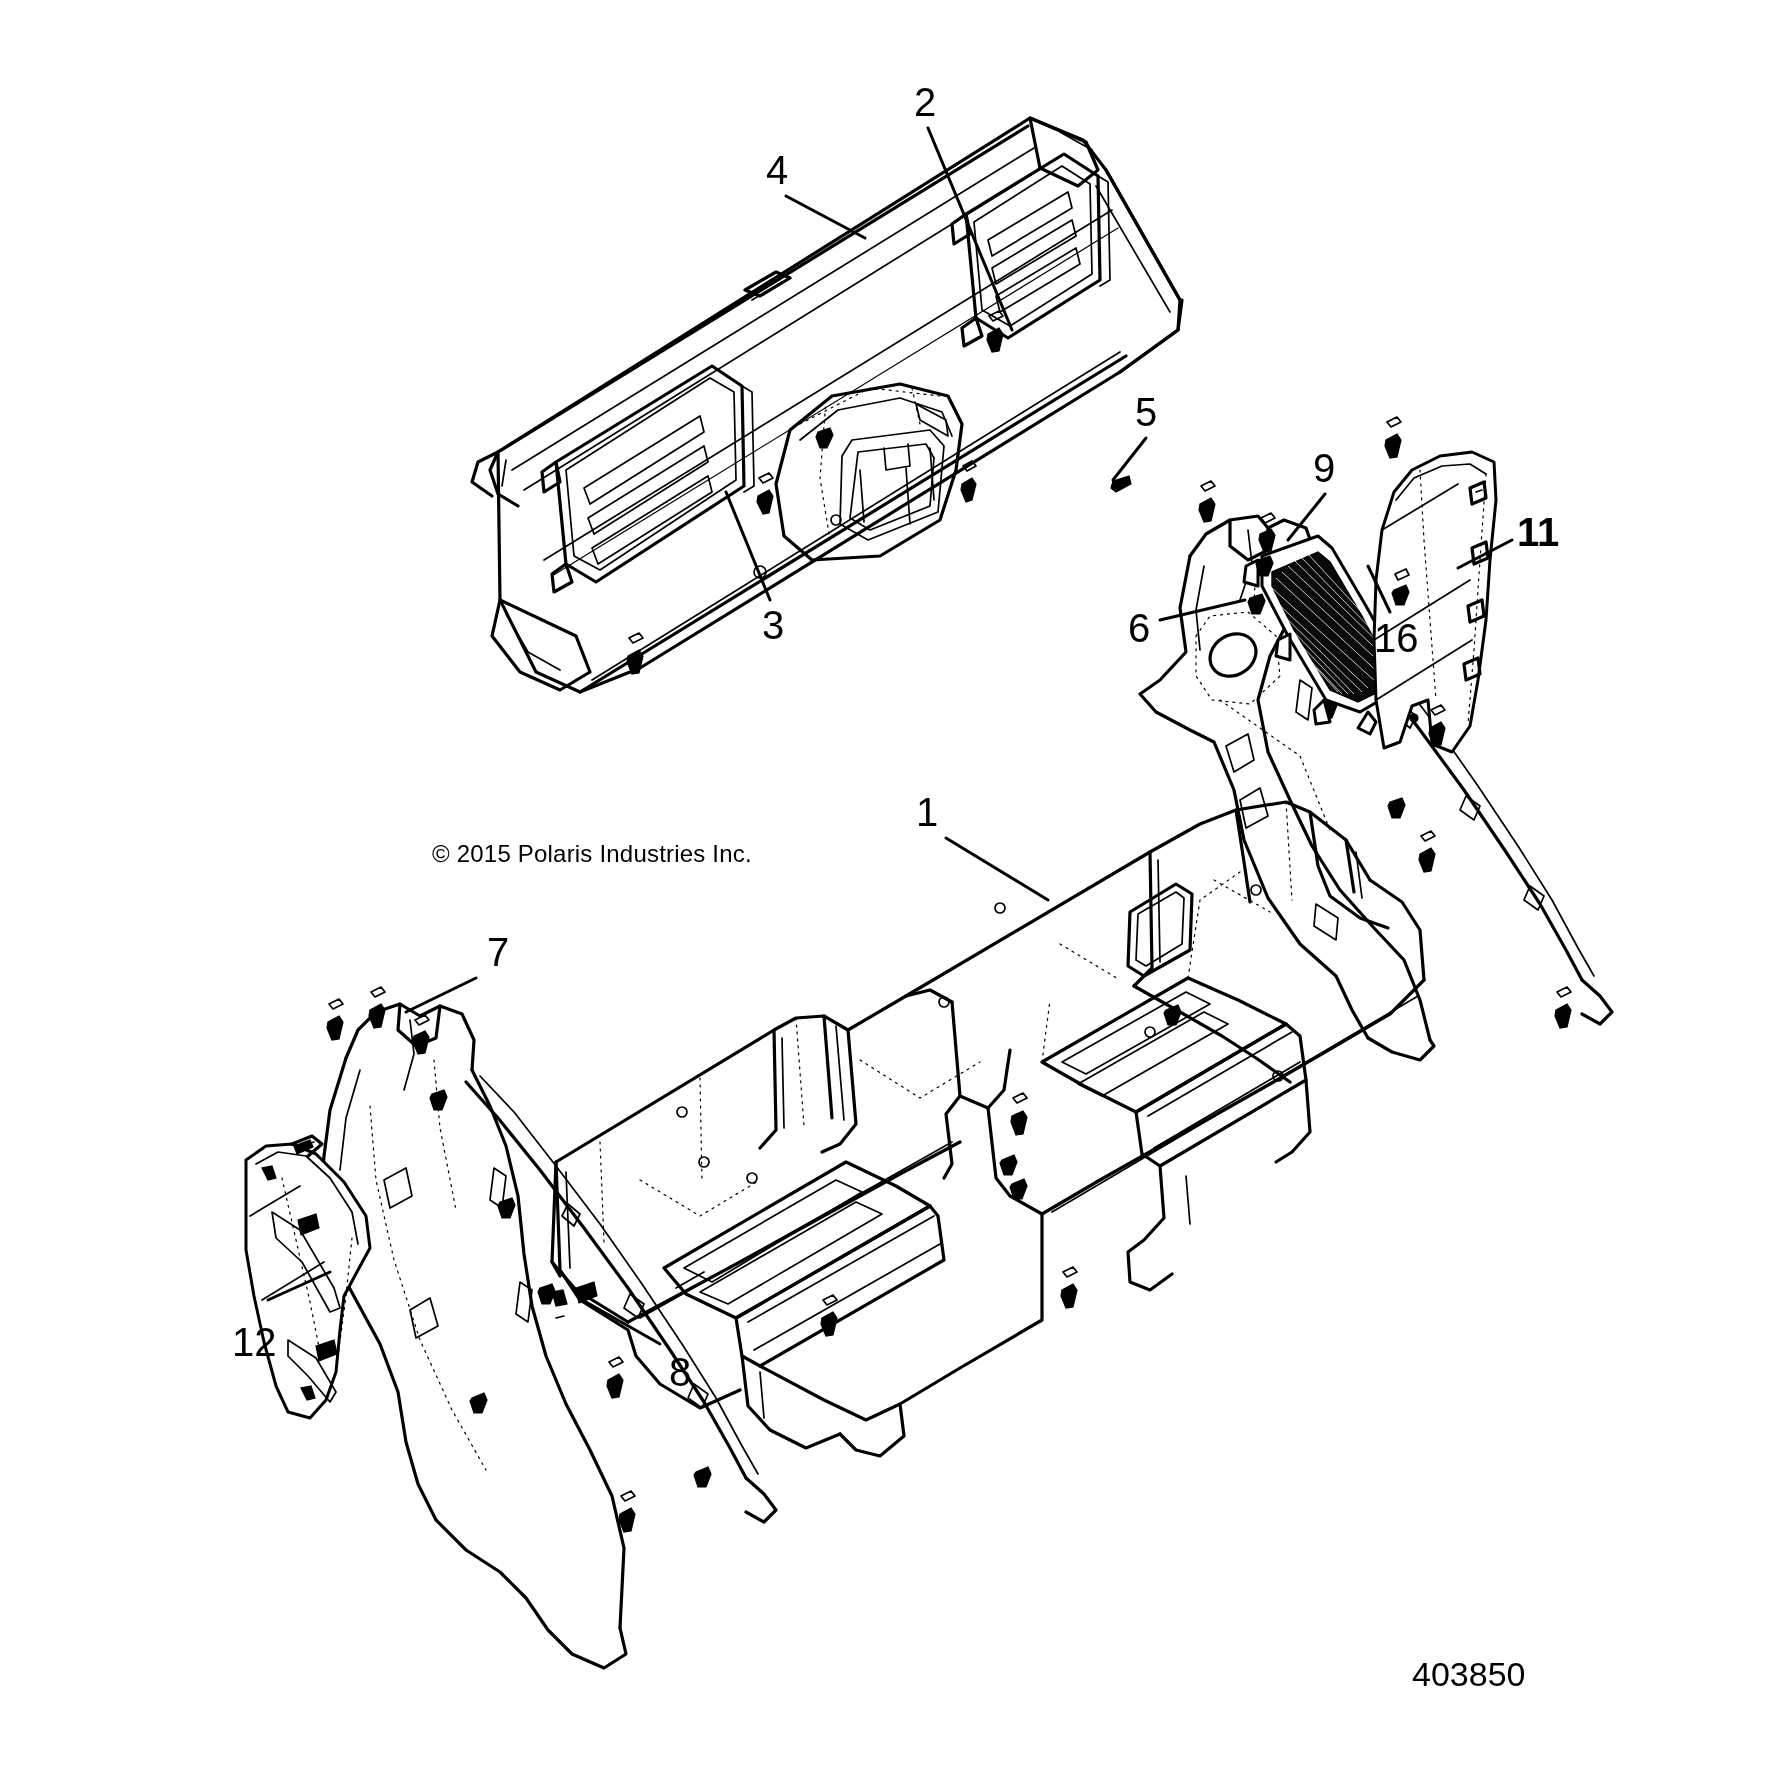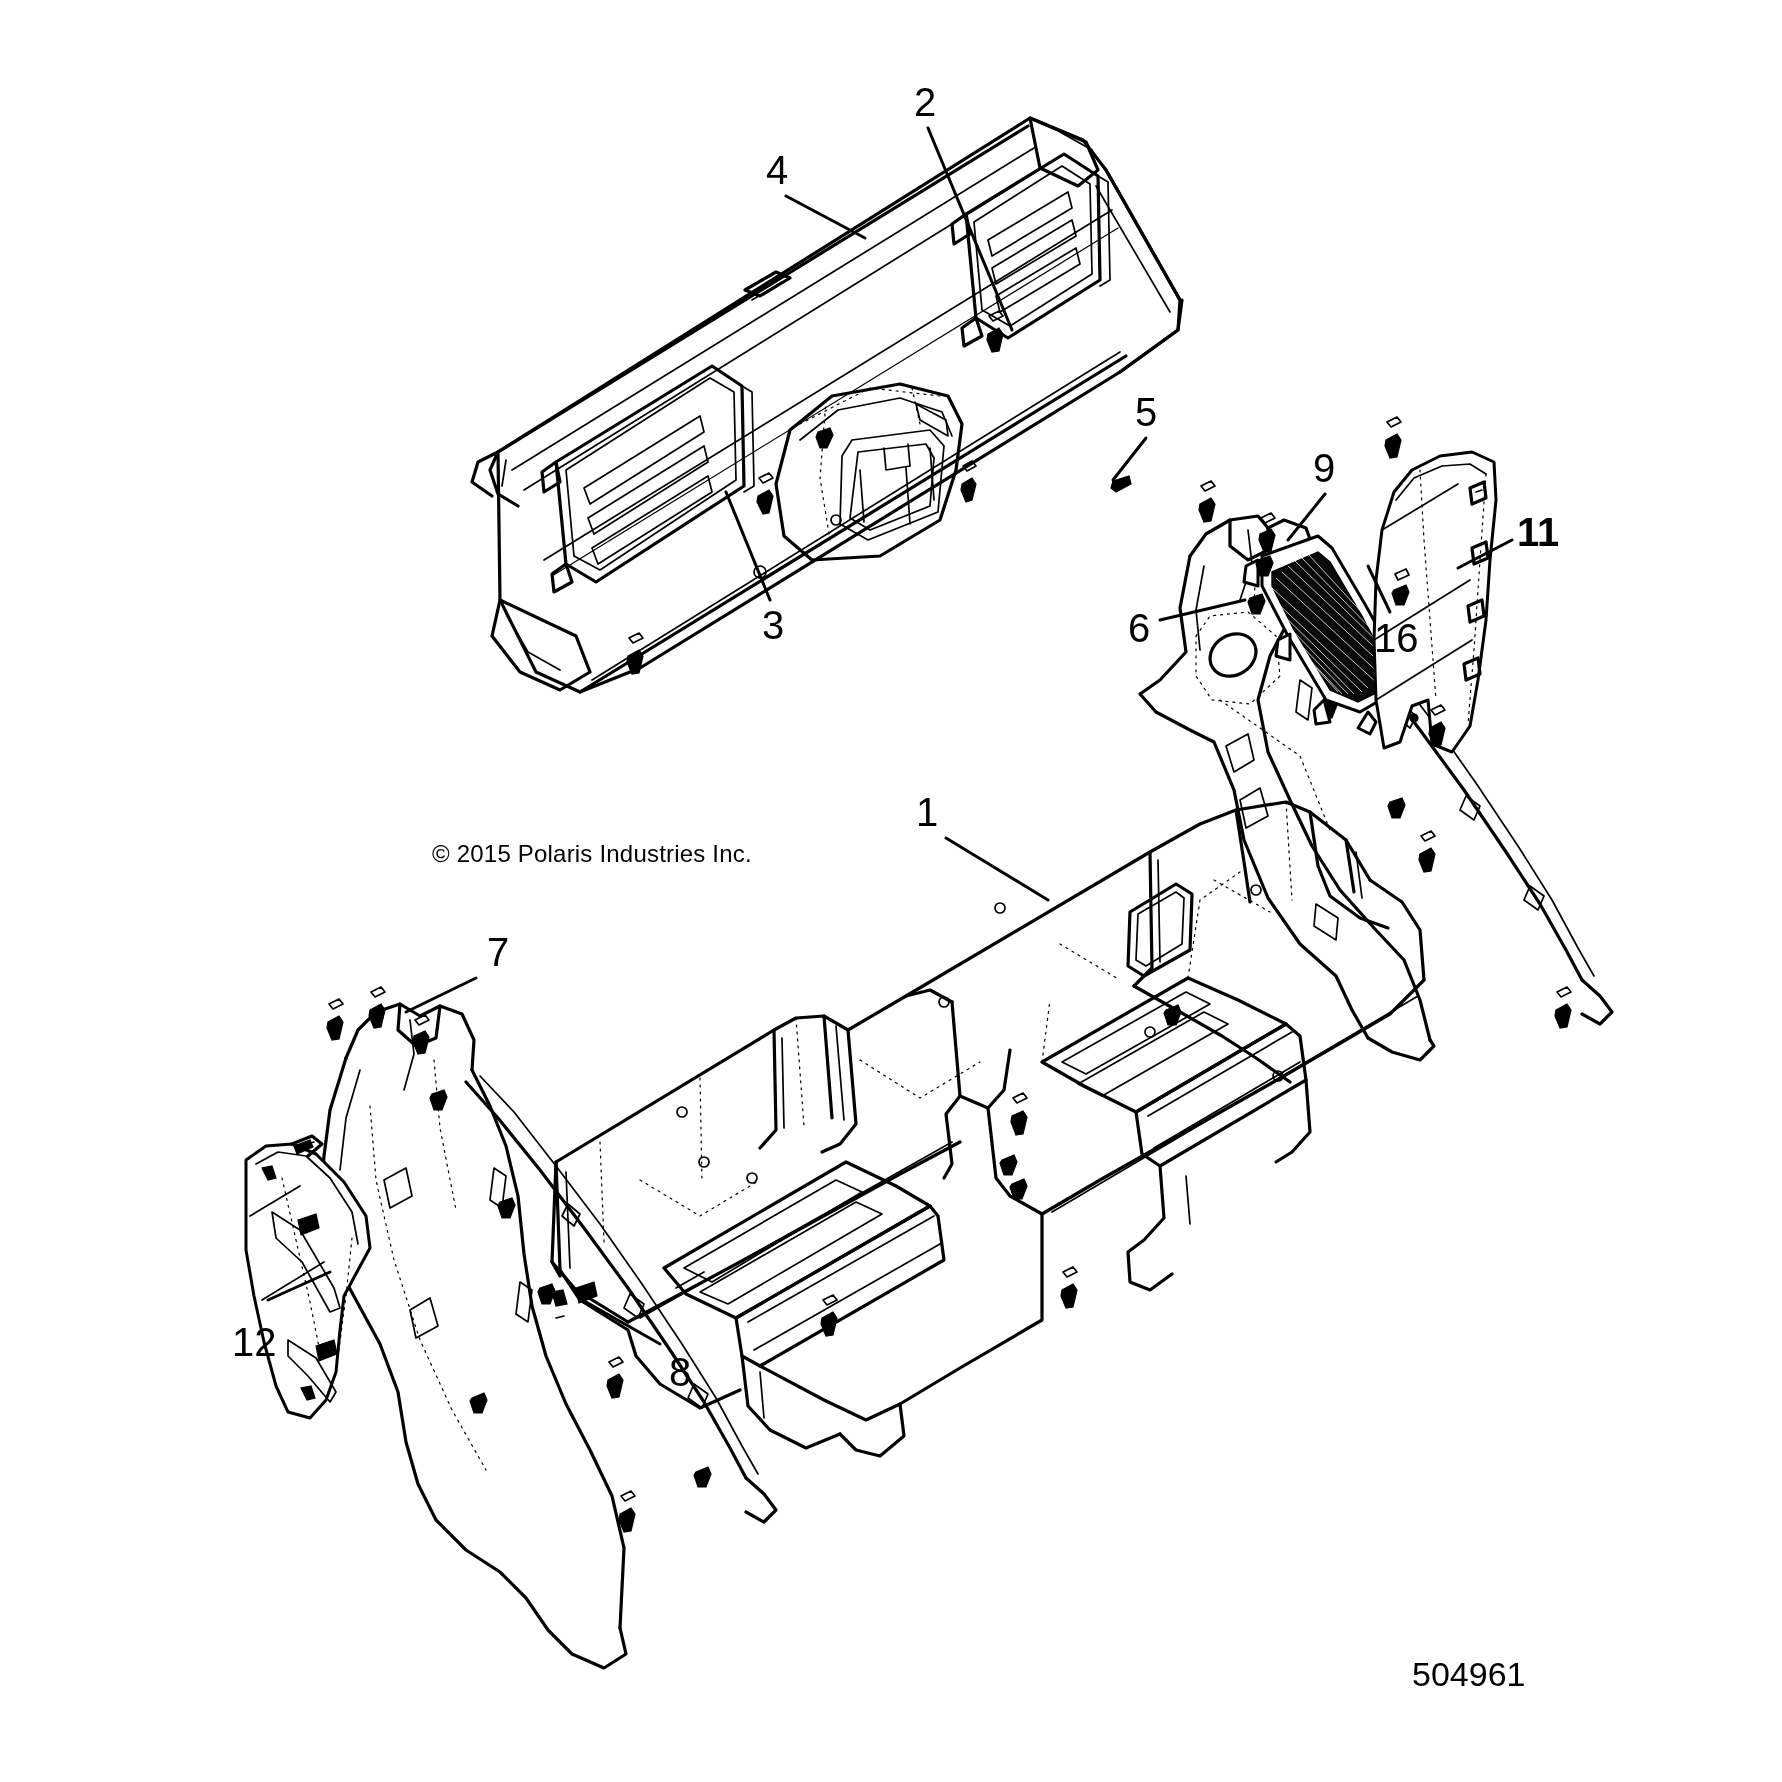--- a/index.html
+++ b/index.html
@@ -424,15 +424,15 @@
       <div class="callout" style="left: 487px; top: 932px;">7</div>
       <div class="callout" style="left: 669px; top: 1352px;">8</div>
       <div class="callout" style="left: 1313px; top: 448px;">9</div>
       <div class="callout" style="left: 1374px; top: 618px;">16</div>
       <div class="callout" style="left: 1517px; top: 512px; font-weight: bold;">11</div>
       <div class="callout" style="left: 232px; top: 1290px; margin-top: 32px;">12</div>
     </div>
 
   <div id="copyright">© 2015 Polaris Industries Inc.</div>
 
-  <div id="partno">504961</div>
+  <div id="partno">403850</div>
 
 </div>
 
 </body></html>

